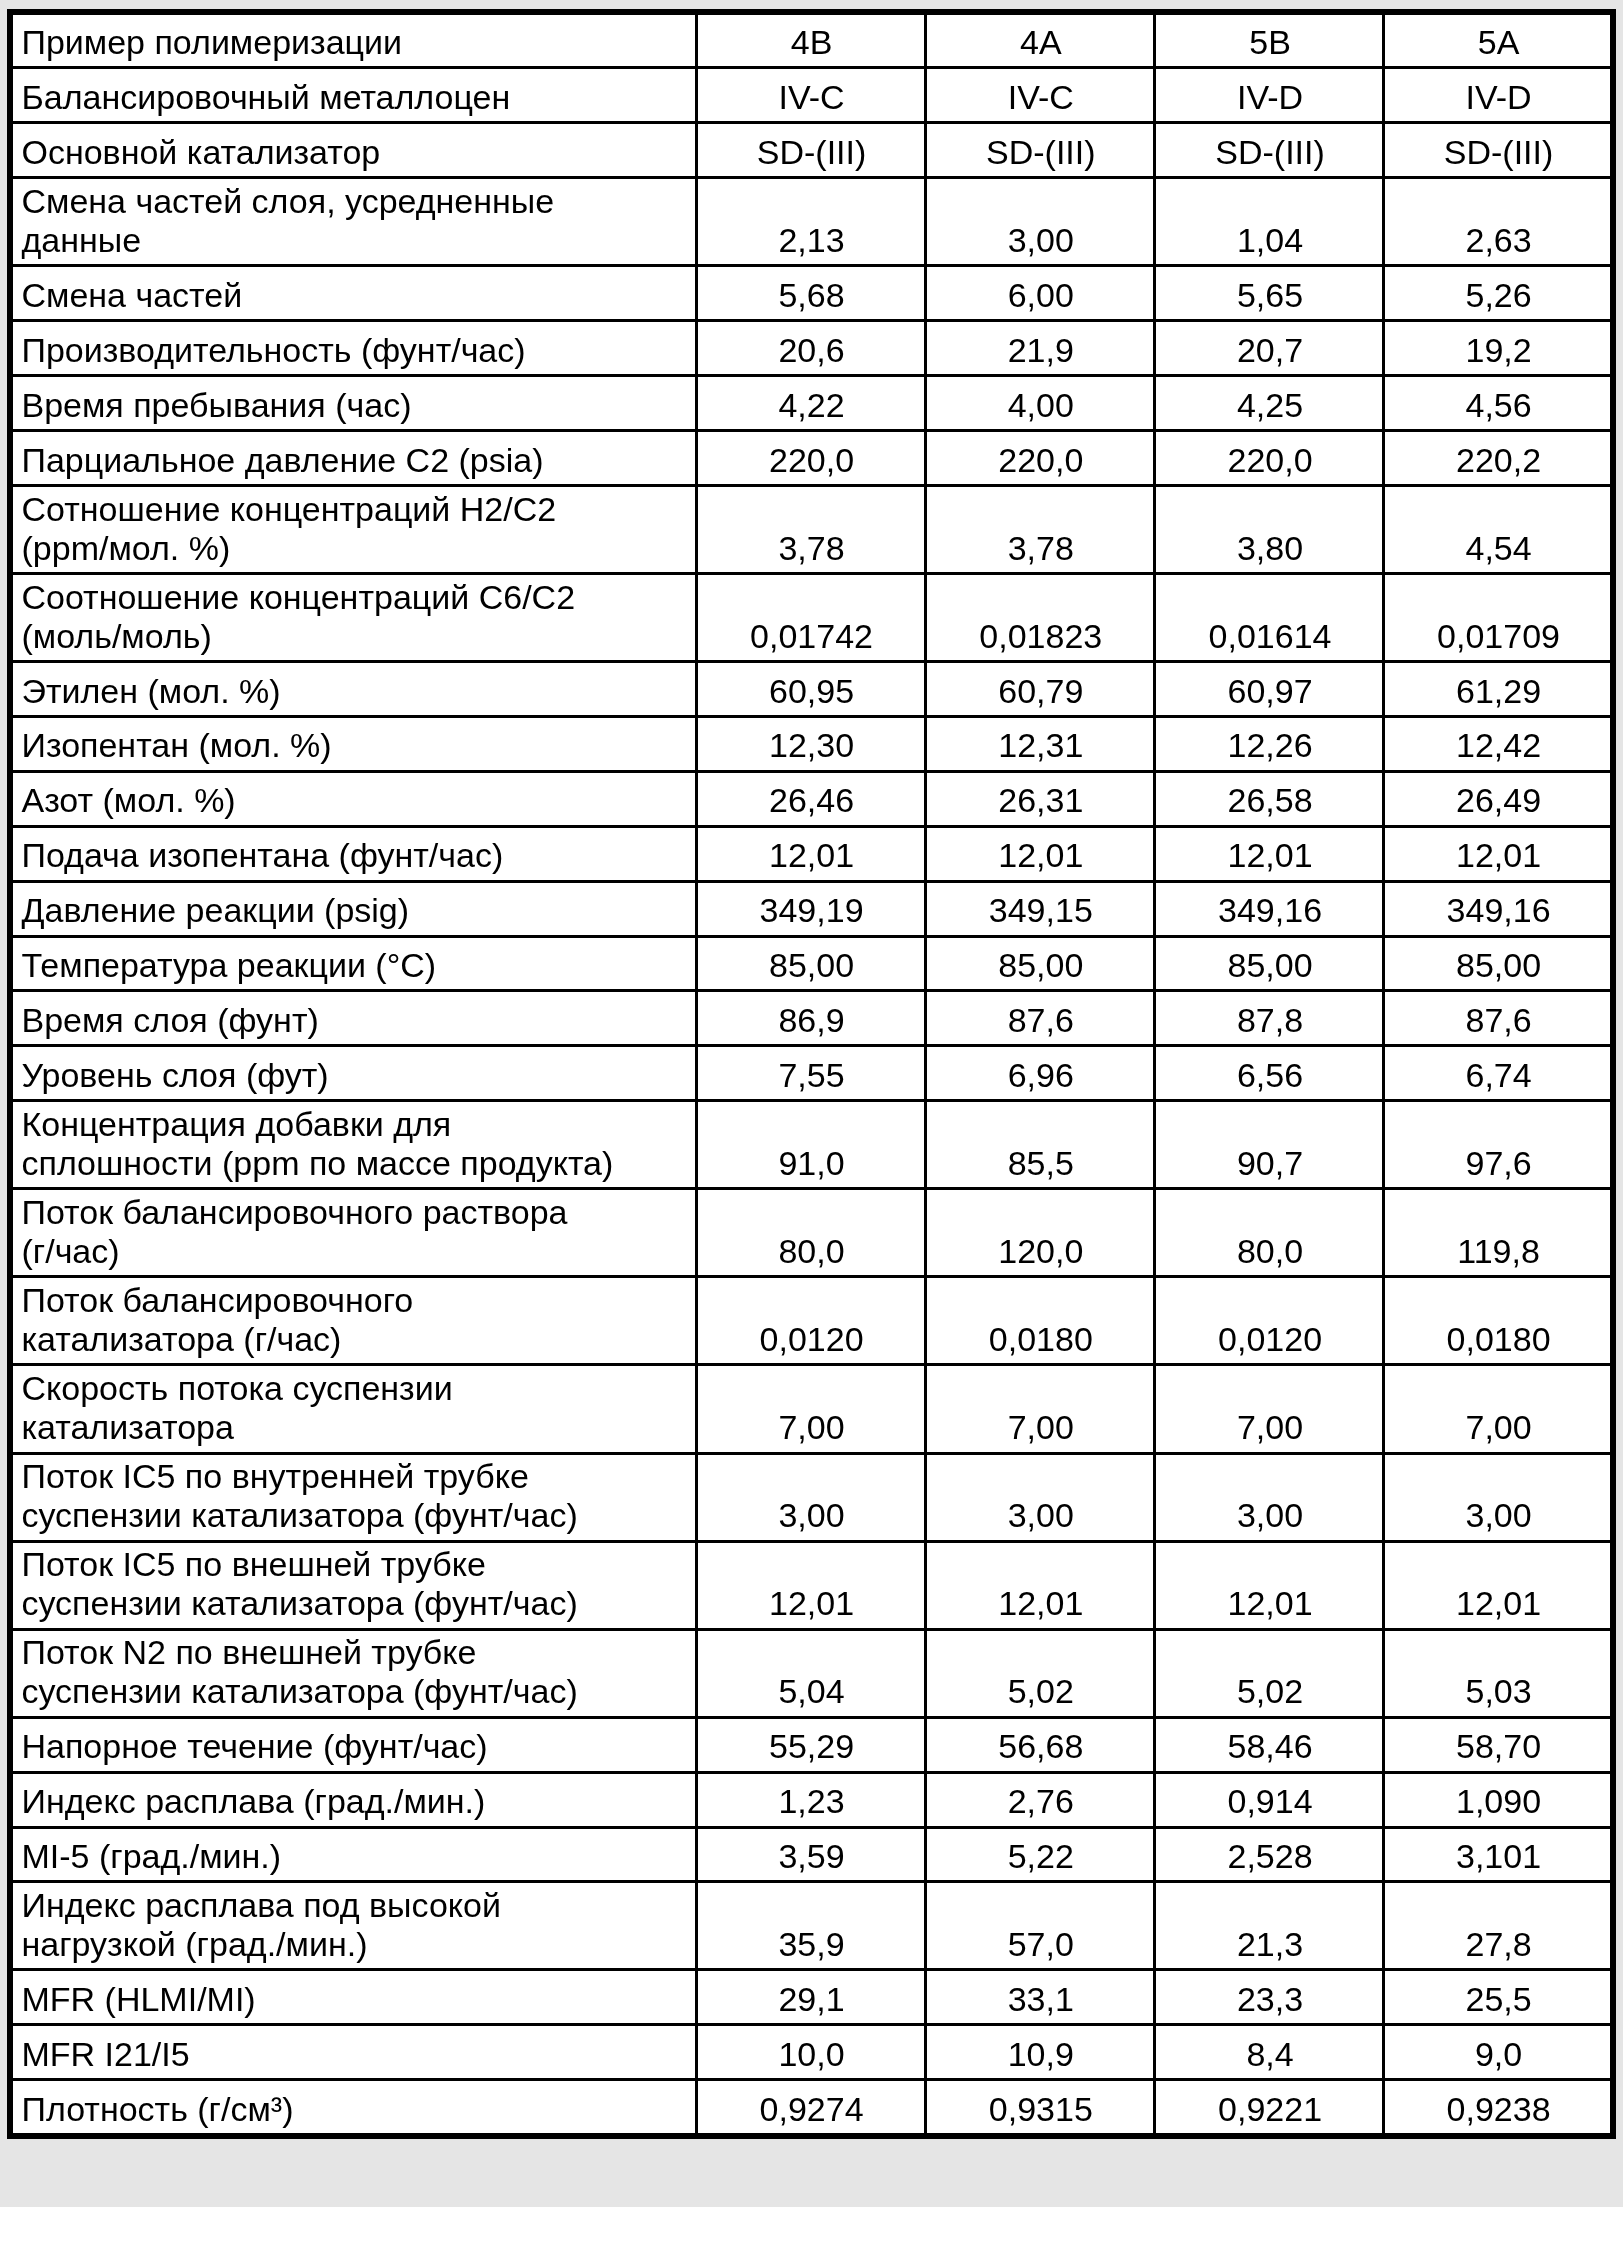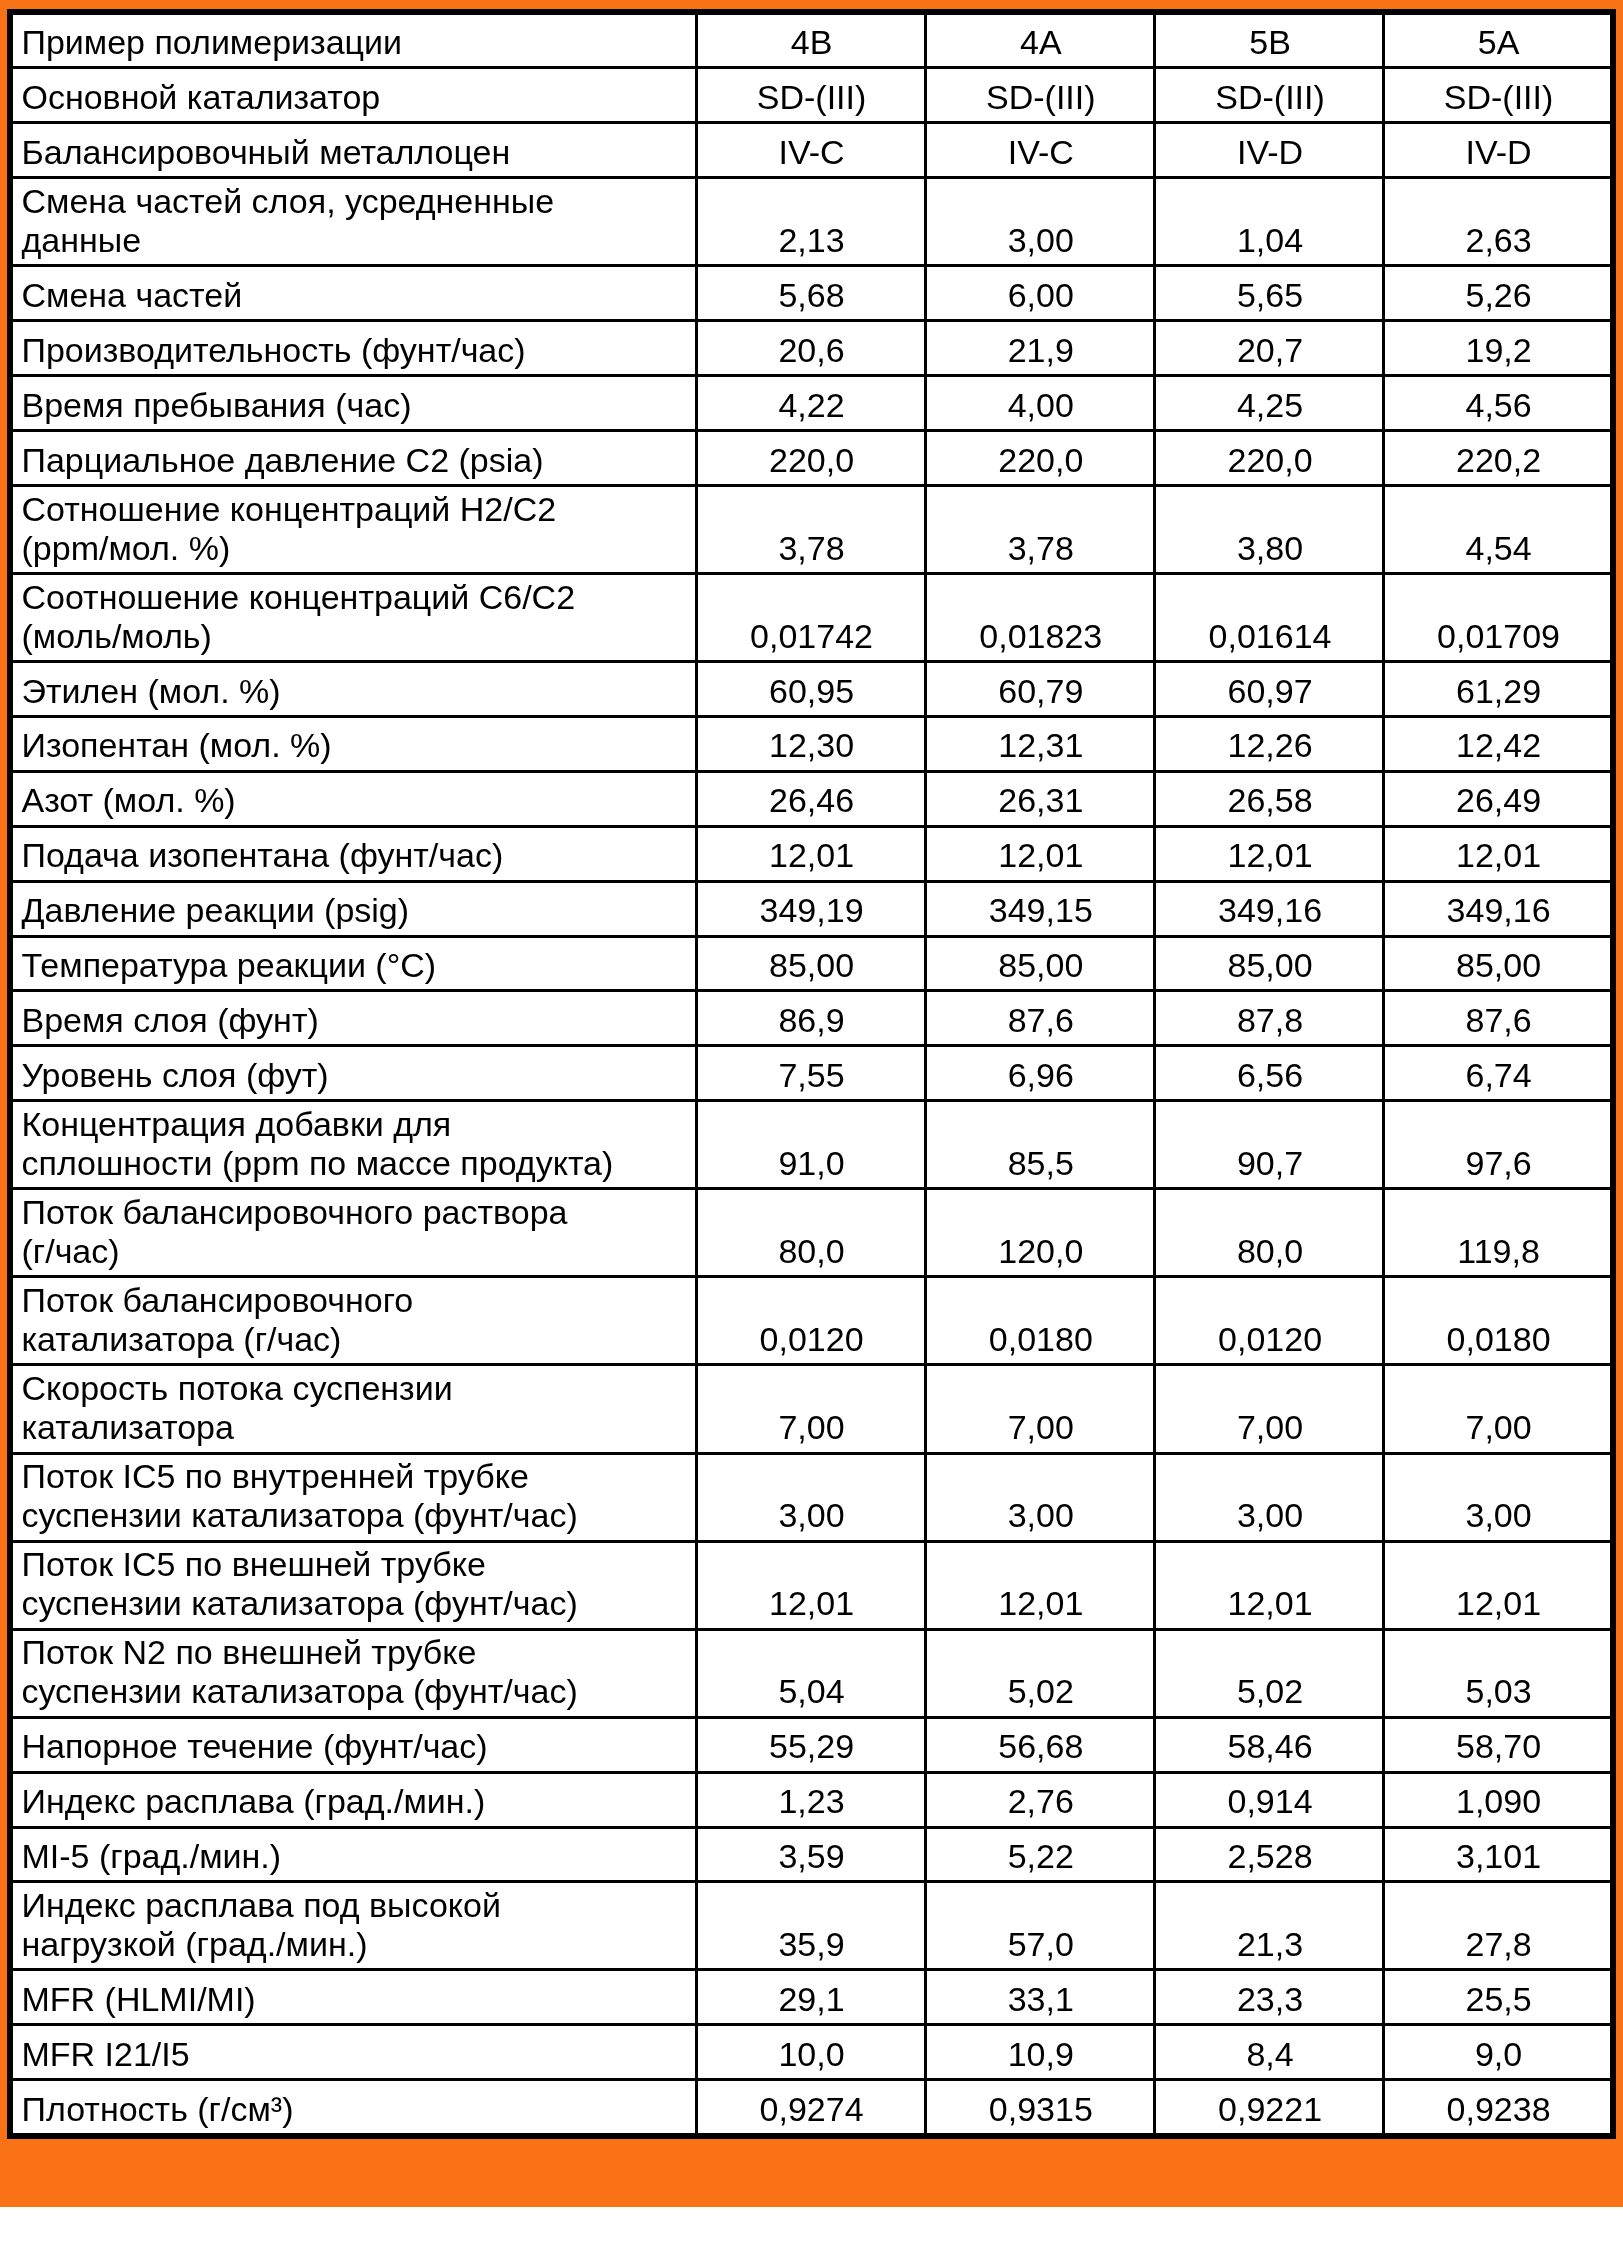--- a/index.html
+++ b/index.html
@@ -5,21 +5,21 @@
   html, body {
     margin: 0;
     padding: 0;
     background: #ffffff;
   }
   .page {
     width: 1623px;
     height: 2207px;
     box-sizing: border-box;
     padding: 8.6px 6.9px;
-    background: #f97316;
+    background: #e5e5e5;
     overflow: hidden;
   }
   table.doc-table {
     width: 100%;
     border-collapse: collapse;
     table-layout: fixed;
     border: 6.9px solid #000000;
     font-family: "Liberation Sans", "DejaVu Sans", sans-serif;
     font-size: 34px;
     line-height: 1.15;
@@ -57,32 +57,32 @@
     </colgroup>
     <tbody id="table-body">
         <tr>
     <td class="label">Пример полимеризации</td>
     <td class="val">4B</td>
     <td class="val">4A</td>
     <td class="val">5B</td>
     <td class="val">5A</td>
   </tr>
         <tr>
-    <td class="label">Основной катализатор</td>
-    <td class="val">SD-(III)</td>
-    <td class="val">SD-(III)</td>
-    <td class="val">SD-(III)</td>
-    <td class="val">SD-(III)</td>
-  </tr>
-        <tr>
     <td class="label">Балансировочный металлоцен</td>
     <td class="val">IV-C</td>
     <td class="val">IV-C</td>
     <td class="val">IV-D</td>
     <td class="val">IV-D</td>
+  </tr>
+        <tr>
+    <td class="label">Основной катализатор</td>
+    <td class="val">SD-(III)</td>
+    <td class="val">SD-(III)</td>
+    <td class="val">SD-(III)</td>
+    <td class="val">SD-(III)</td>
   </tr>
         <tr>
     <td class="label">Смена частей слоя, усредненные
 данные</td>
     <td class="val">2,13</td>
     <td class="val">3,00</td>
     <td class="val">1,04</td>
     <td class="val">2,63</td>
   </tr>
         <tr>

